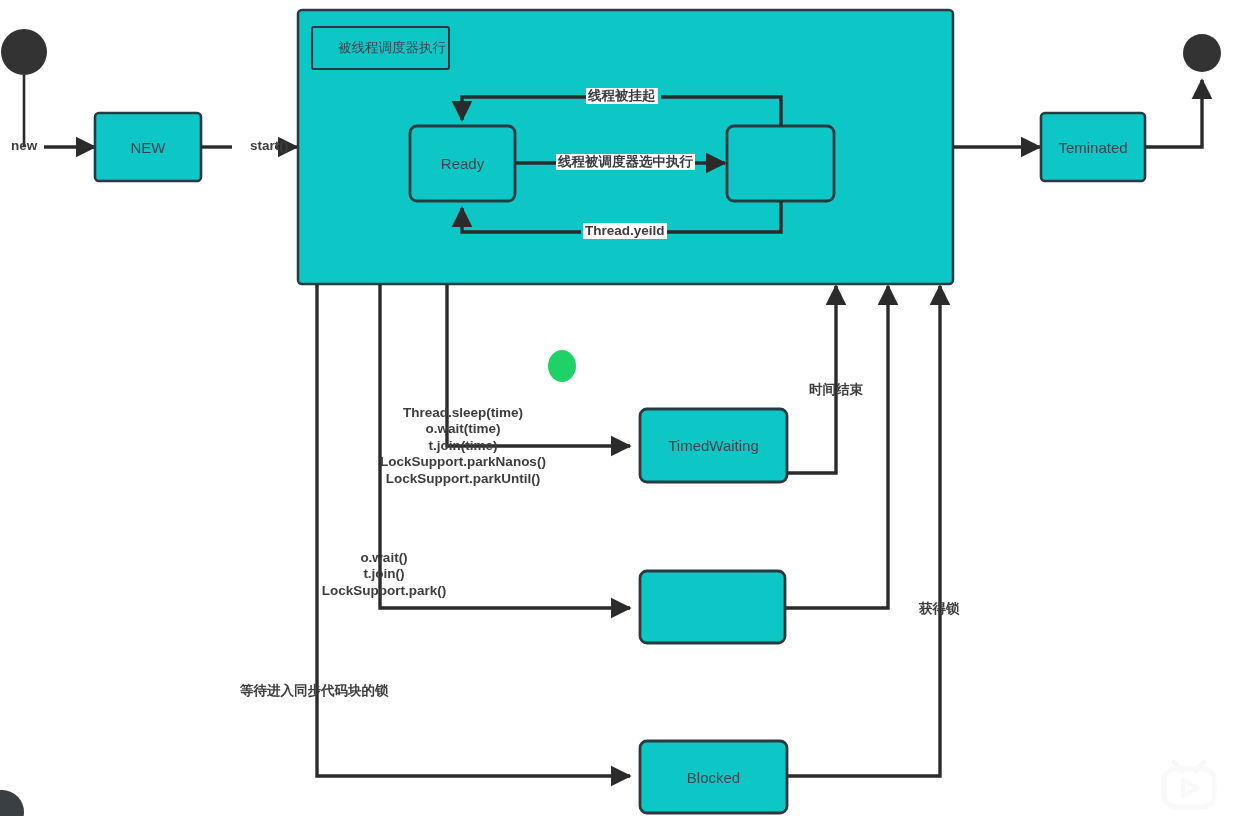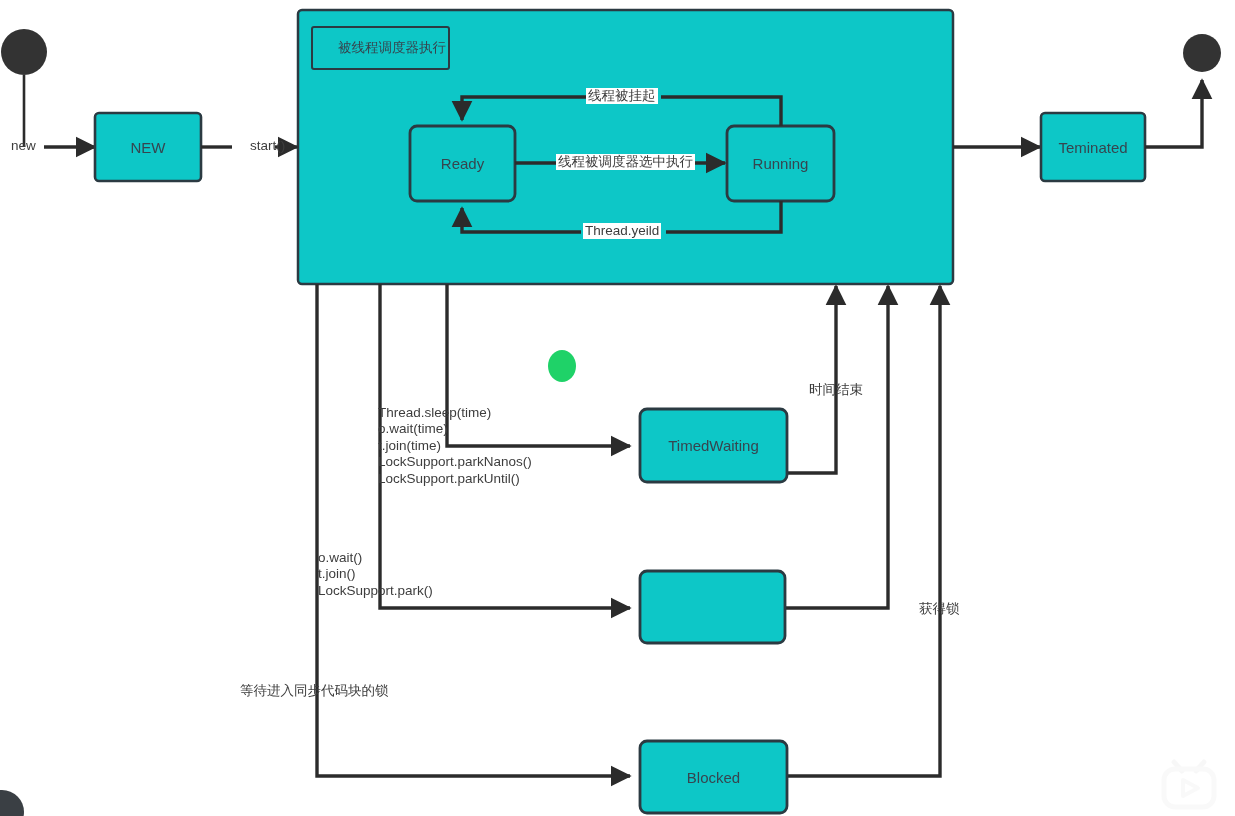--- a/index.html
+++ b/index.html
@@ -37,27 +37,28 @@
     pointer-events: none;
     white-space: nowrap;
   }
   .edge-label {
     position: absolute;
     color: #3d3d3d;
     font-size: 13.5px;
     font-family: "Liberation Sans", sans-serif;
     white-space: nowrap;
     line-height: 1.22;
+    font-weight: bold;
   }
   .edge-label.boxed {
     background: #ffffff;
     padding: 0px 2px;
   }
   .edge-label.center {
-    text-align: left;
+    text-align: center;
   }
   .watermark {
     position: absolute;
     opacity: 0.30;
     pointer-events: none;
   }
 </style>
 </head>
 <body>
 
@@ -124,21 +125,20 @@
 
     <circle cx="2" cy="812" r="22" fill="#3a3f44"></circle>
   </svg>
 
   <div class="node-label" style="left:312px; top:27px; width:160px; height:42px; font-size:13.5px;">被线程调度器执行</div>
 
   <div class="node-label" style="left:95px; top:113px; width:106px; height:68px;">NEW</div>
 
   <div class="node-label" style="left:410px; top:126px; width:105px; height:75px;">Ready</div>
 
-  <div class="node-label" style="left:727px; top:126px; width:107px; height:75px;">Running</div>
 
   <div class="node-label" style="left:1041px; top:113px; width:104px; height:68px;">Teminated</div>
 
   <div class="node-label" style="left:640px; top:409px; width:147px; height:73px;">TimedWaiting</div>
 
 
   <div class="node-label" style="left:640px; top:741px; width:147px; height:72px;">Blocked</div>
 
   <div class="edge-label" style="left:11px; top:138px;">new</div>
 

